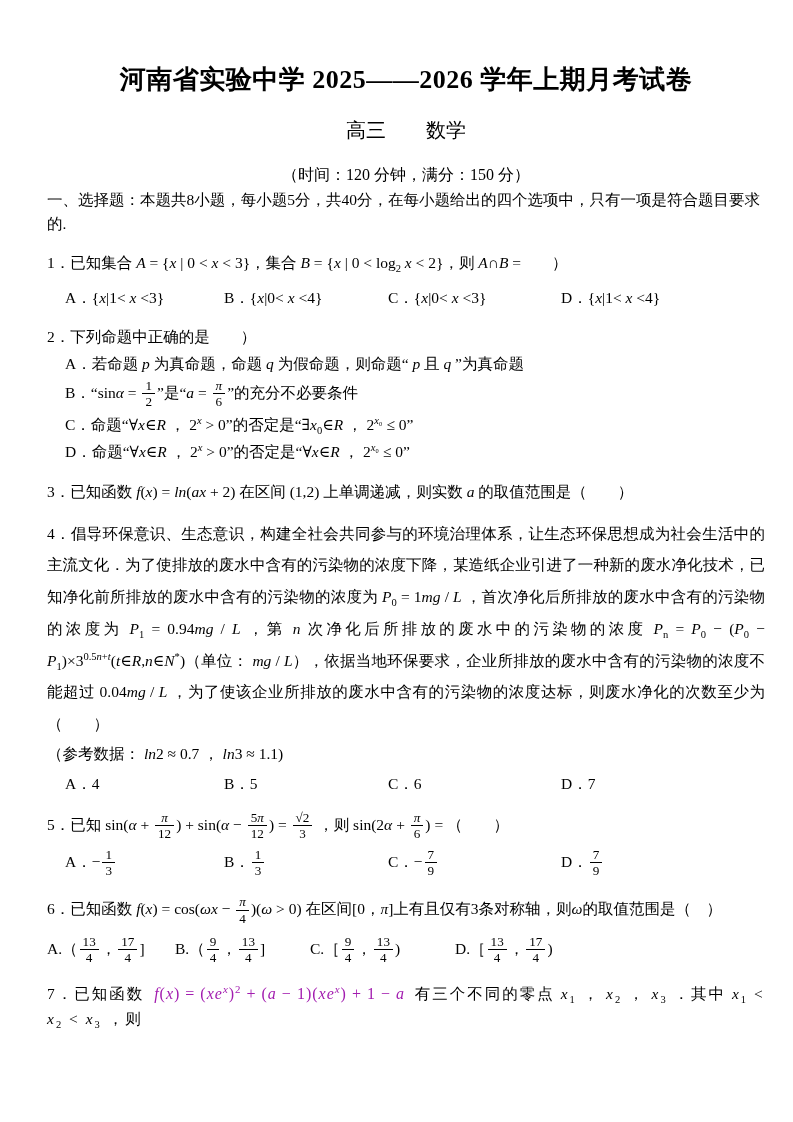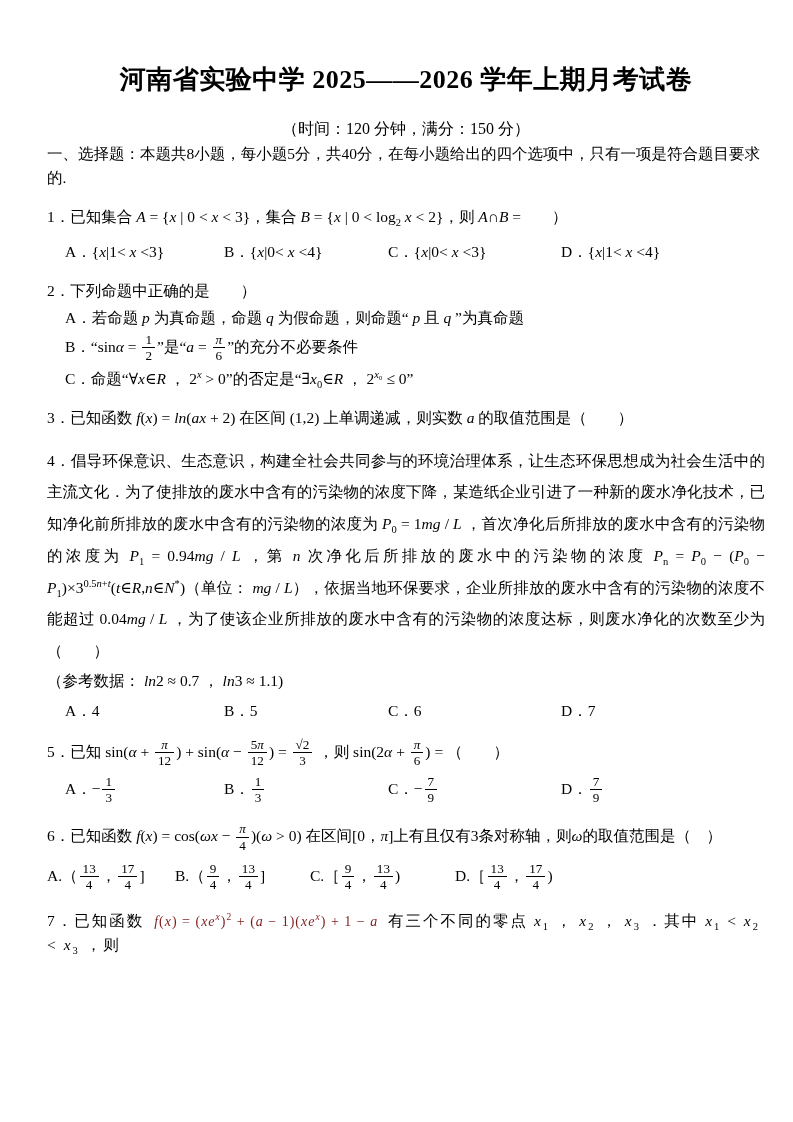--- a/index.html
+++ b/index.html
@@ -19,34 +19,35 @@
   .sec-header{}
   .stem{margin-top:15px;}
   .indent{padding-left:18px;gap:26px;}
   .opts{display:grid;grid-template-columns:133px 138px 147px auto;margin-top:11px;}
   .opts.wide{grid-template-columns:128px 135px 145px auto;}
   .statement{margin-top:3px;padding-left:18px;}
   .para{margin-top:14px;text-align:justify;line-height:2.05;}
   .refline{margin-top:2px;}
   .q4opts{margin-top:6px;}
   .q7row{margin-top:16px;letter-spacing:2px;}
-  .formula-gray{color:#7f1d1d;font-size:14px;letter-spacing:1px;margin:0 4px;}
+  .formula-gray{color:#a21caf;font-size:16px;letter-spacing:1px;margin:0 4px;}
   .frac{display:inline-flex;flex-direction:column;text-align:center;vertical-align:middle;
         font-size:.85em;line-height:1.15;margin:0 2px;position:relative;top:-1px;}
   .frac .fn{border-bottom:1px solid #000;padding:0 3px;}
   .frac .fd{padding:0 3px;}
   sup{font-size:.68em;line-height:0;vertical-align:super;}
   sub{font-size:.68em;line-height:0;vertical-align:sub;}
 </style>
 </head>
 <body>
 
 <div class="page">
 
   <div class="title">河南省实验中学 2025——2026 学年上期月考试卷</div>
+  <div class="subtitle">高三　　数学</div>
   <div class="info">（时间：<b>120</b> 分钟，满分：<b>150</b> 分）</div>
 
   <div class="sec-header">一、选择题：本题共<b>8</b>小题，每小题<b>5</b>分，共<b>40</b>分，在每小题给出的四个选项中，只有一项是符合题目要求的.</div>
 
   <div>
     <div class="stem"><b>1</b>．已知集合 <i>A</i> = {<i>x</i> | 0 &lt; <i>x</i> &lt; 3}，集合 <i>B</i> = {<i>x</i> | 0 &lt; log<sub>2</sub> <i>x</i> &lt; 2}，则 <i>A</i>∩<i>B</i> =　　）</div>
     <div class="opts indent">
       <span><b>A</b>．{<i>x</i>|1&lt; <i>x</i> &lt;3}</span>
       <span><b>B</b>．{<i>x</i>|0&lt; <i>x</i> &lt;4}</span>
       <span><b>C</b>．{<i>x</i>|0&lt; <i>x</i> &lt;3}</span>
@@ -58,20 +59,21 @@
     <div class="stem"><b>2</b>．下列命题中正确的是　　）</div>
     <div class="statement"><b>A</b>．若命题 <i>p</i> 为真命题，命题 <i>q</i> 为假命题，则命题“ <i>p</i> 且 <i>q</i> ”为真命题</div>
     <div class="statement"><b>B</b>．“sin<i>α</i> = <span class="frac">
           <span class="fn">1</span>
           <span class="fd">2</span>
         </span>”是“<i>a</i> = <span class="frac">
           <span class="fn"><i>π</i></span>
           <span class="fd">6</span>
         </span>”的充分不必要条件</div>
     <div class="statement"><b>C</b>．命题“∀<i>x</i>∈<i>R</i> ， 2<sup><i>x</i></sup> &gt; 0”的否定是“∃<i>x</i><sub>0</sub>∈<i>R</i> ， 2<sup><i>x</i>₀</sup> ≤ 0”</div>
+    <div class="statement"><b>D</b>．命题“∀<i>x</i>∈<i>R</i> ， 2<sup><i>x</i></sup> &gt; 0”的否定是“∀<i>x</i>∈<i>R</i> ， 2<sup><i>x</i>₀</sup> ≤ 0”</div>
   </div>
 
   <div>
     <div class="stem"><b>3</b>．已知函数 <i>f</i>(<i>x</i>) = <i>ln</i>(<i>ax</i> + 2) 在区间 (1,2) 上单调递减，则实数 <i>a</i> 的取值范围是（　　）</div>
   </div>
 
   <div>
     <div class="para"><b>4</b>．倡导环保意识、生态意识，构建全社会共同参与的环境治理体系，让生态环保思想成为社会生活中的主流文化．为了使排放的废水中含有的污染物的浓度下降，某造纸企业引进了一种新的废水净化技术，已知净化前所排放的废水中含有的污染物的浓度为 <i>P</i><sub>0</sub> = 1<i>mg</i> / <i>L</i> ，首次净化后所排放的废水中含有的污染物的浓度为 <i>P</i><sub>1</sub> = 0.94<i>mg</i> / <i>L</i> ，第 <i>n</i> 次净化后所排放的废水中的污染物的浓度 <i>P</i><sub>n</sub> = <i>P</i><sub>0</sub> − (<i>P</i><sub>0</sub> − <i>P</i><sub>1</sub>)×3<sup>0.5<i>n</i>+<i>t</i></sup>(<i>t</i>∈<i>R</i>,<i>n</i>∈<i>N</i><sup>*</sup>)（单位： <i>mg</i> / <i>L</i>），依据当地环保要求，企业所排放的废水中含有的污染物的浓度不能超过 0.04<i>mg</i> / <i>L</i> ，为了使该企业所排放的废水中含有的污染物的浓度达标，则废水净化的次数至少为（　　）</div>
     <div class="refline">（参考数据： <i>ln</i>2 ≈ 0.7 ， <i>ln</i>3 ≈ 1.1)</div>
     <div class="opts indent q4opts">

